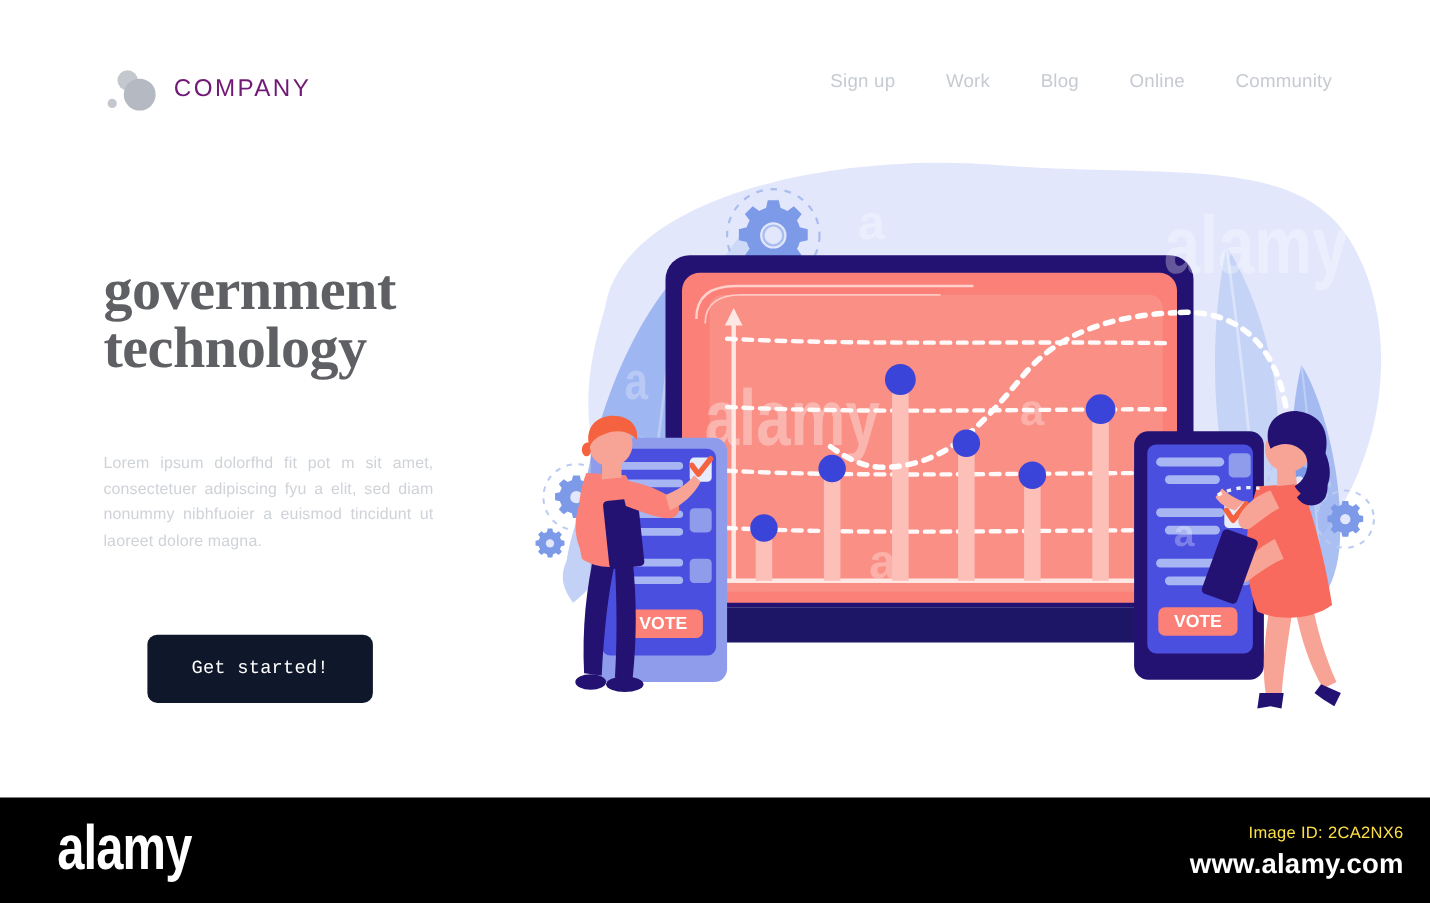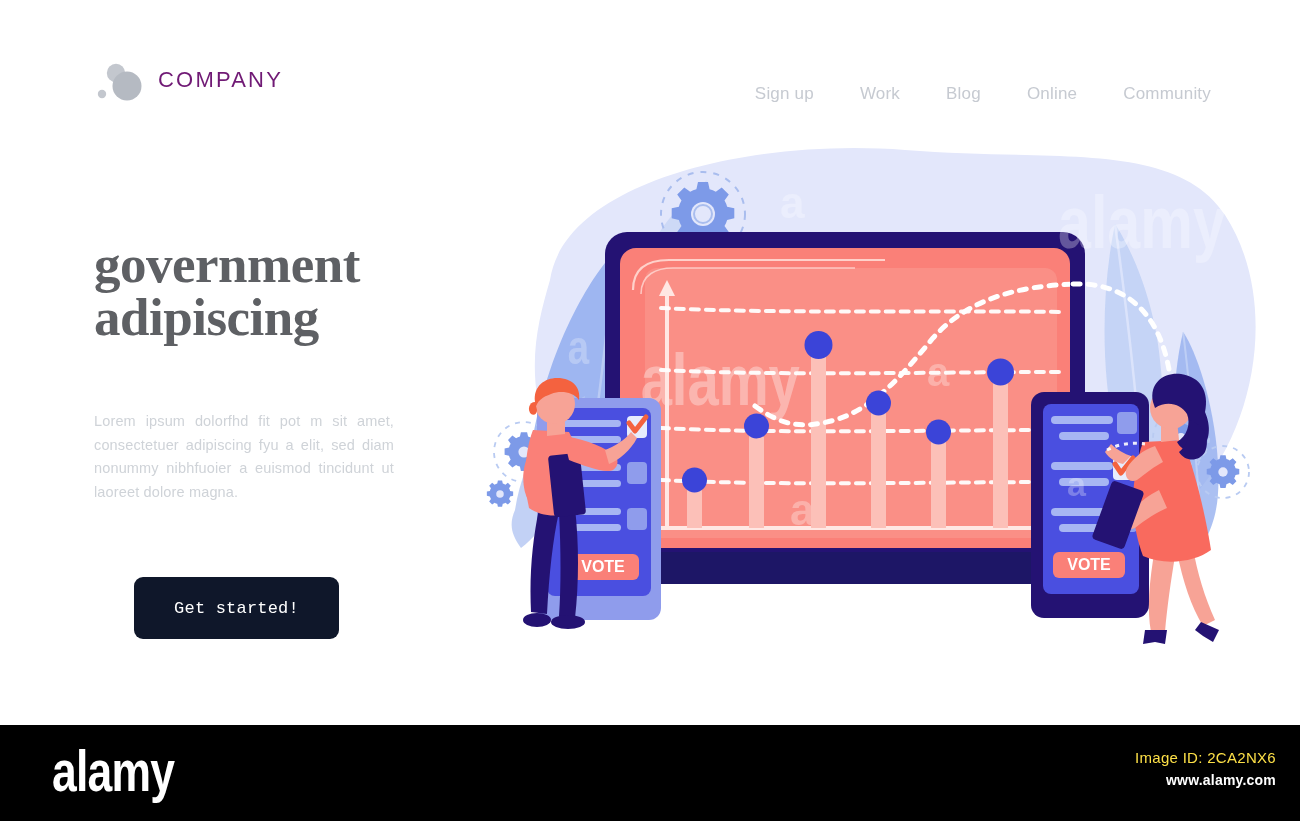--- a/index.html
+++ b/index.html
@@ -11,21 +11,21 @@
     -webkit-font-smoothing:antialiased;
   }
   #stage{position:absolute;left:0;top:0;width:1300px;height:821px;background:#fff;overflow:hidden;}
 
   
   #site-header{position:absolute;left:0;top:0;width:1300px;height:130px;}
   #brand{position:absolute;left:96px;top:58px;display:flex;align-items:center;gap:10px;}
   #brand-mark{width:52px;height:44px;position:relative;flex:none;}
   #brand-name{font-size:22px;letter-spacing:2.2px;color:#701a75;font-weight:400;white-space:nowrap;}
 
-  #main-nav{position:absolute;right:66px;top:80px;display:flex;align-items:center;gap:0px;}
+  #main-nav{position:absolute;right:66px;top:60px;display:flex;align-items:center;gap:0px;}
   #main-nav .nav-item{
     font-size:17px;color:#c6cad1;font-weight:400;letter-spacing:.2px;
     padding:4px 23px;white-space:nowrap;cursor:pointer;text-decoration:none;
   }
 
   
   #hero-copy{position:absolute;left:94px;top:185px;width:340px;}
   #hero-title{
     font-family:"Liberation Serif", serif;
     font-size:53px;line-height:53px;color:#5e6064;font-weight:700;
@@ -51,21 +51,21 @@
   .wm{position:absolute;color:rgba(255,255,255,.58);font-weight:700;
       font-family:"Liberation Sans",sans-serif;pointer-events:none;user-select:none;}
 
   
   #footer-bar{position:absolute;left:0;top:725px;width:1300px;height:96px;background:#000;}
   #alamy-wordmark{position:absolute;left:52px;top:18px;font-size:57px;line-height:57px;
       color:#fff;font-weight:700;font-family:"Liberation Sans",sans-serif;letter-spacing:-1px;
       transform:scaleX(.78);transform-origin:left center;}
   #footer-right{position:absolute;right:24px;top:24px;text-align:right;}
   #image-id{font-size:15px;color:#fde047;letter-spacing:.3px;margin-bottom:6px;}
-  #footer-url{font-size:14px;color:#fff;font-weight:700;letter-spacing:.2px;}
+  #footer-url{font-size:25px;color:#fff;font-weight:700;letter-spacing:.2px;}
 </style>
 </head>
 <body>
 
 <div id="stage">
 
   <div id="site-header">
 
     <div id="brand">
       <div id="brand-mark">
@@ -84,21 +84,21 @@
       <a class="nav-item" href="#">Blog</a>
       <a class="nav-item" href="#">Online</a>
       <a class="nav-item" href="#">Community</a>
     </nav>
   </div>
 
   <div id="hero-copy">
     <h1 id="hero-title">
       <br>
       <span>government</span><br>
-      <span>adipiscing</span>
+      <span>technology</span>
     </h1>
     <p id="hero-paragraph">Lorem ipsum dolorfhd fit pot m sit amet, consectetuer adipiscing fyu  a elit, sed diam nonummy nibhfuoier a euismod tincidunt ut laoreet dolore magna.</p>
     <button id="cta-button">Get started!</button>
   </div>
 
   <div id="illustration">
     <svg width="830" height="560" viewBox="0 0 830 560">
       <defs>
         <clipPath id="screenClip">
           <rect x="165" y="128" width="450" height="300" rx="16"></rect>

